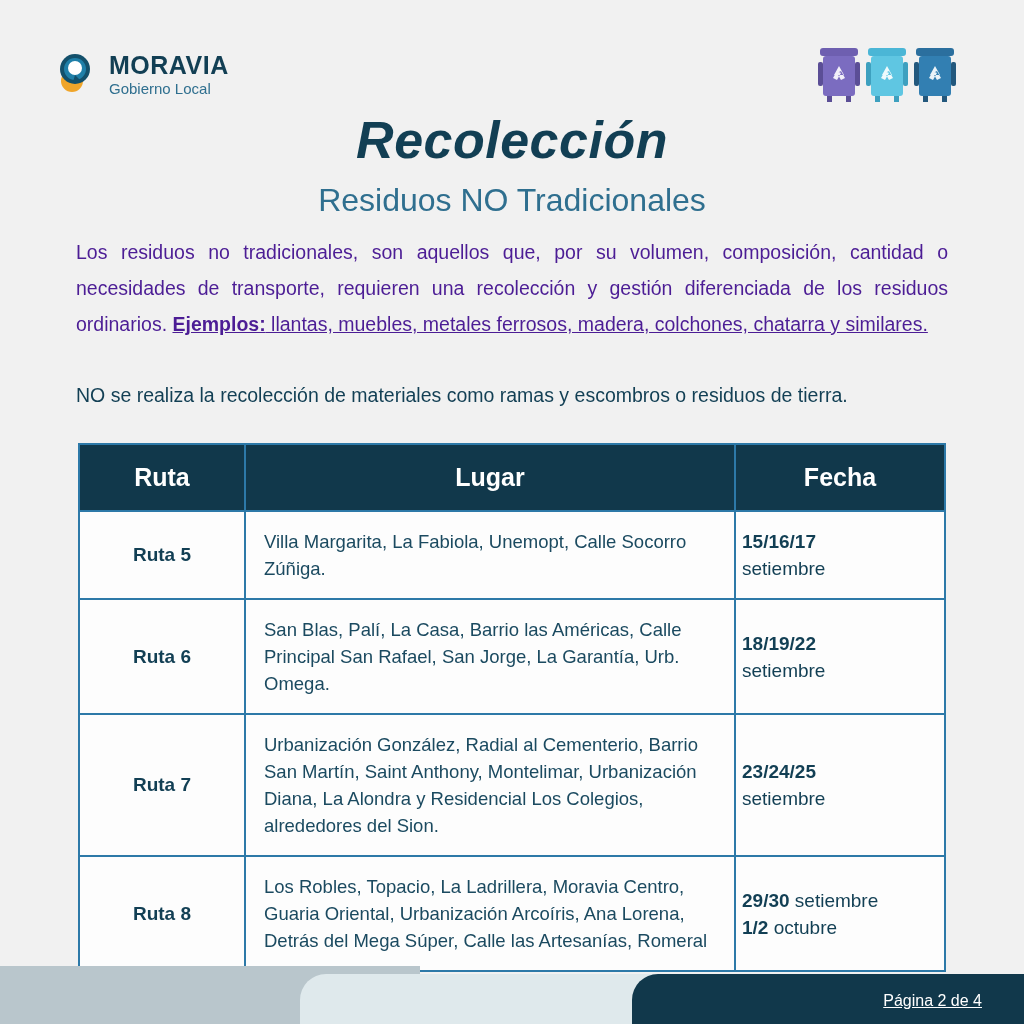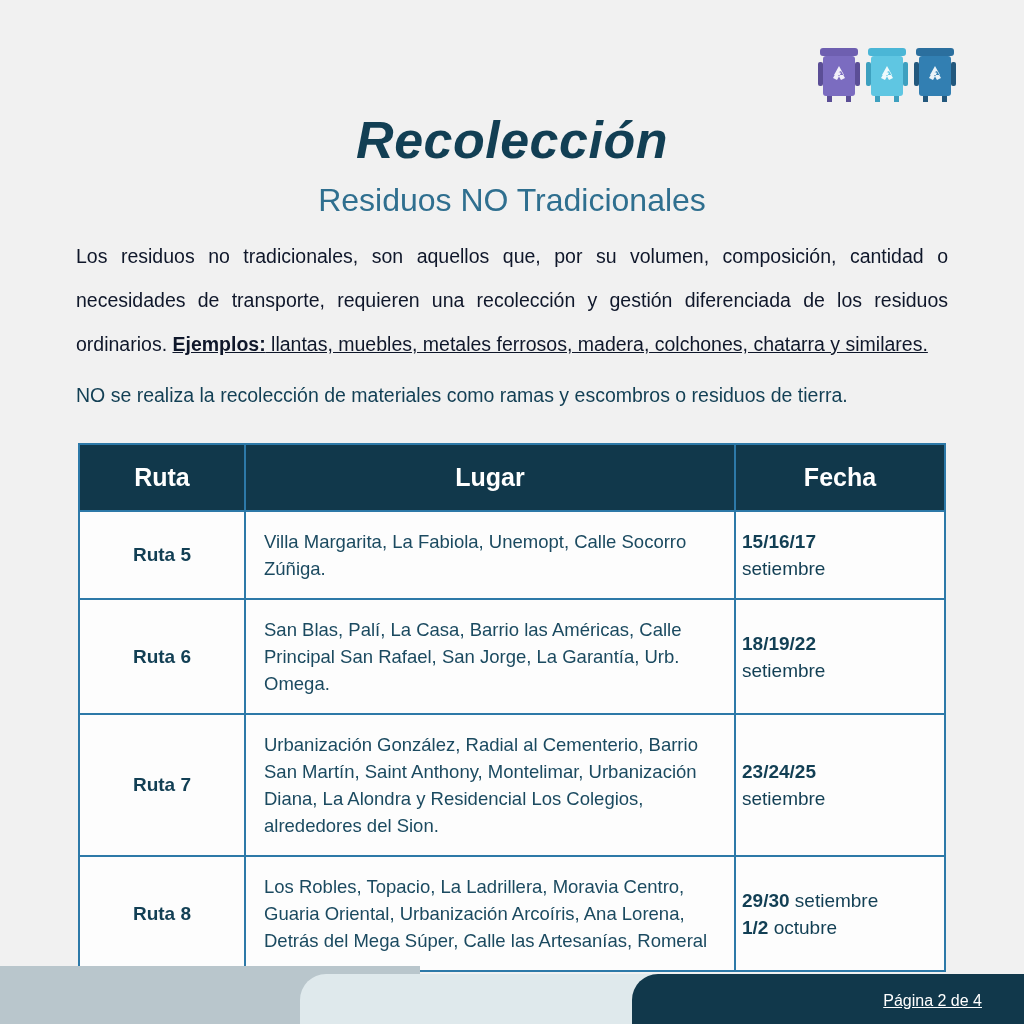--- a/index.html
+++ b/index.html
@@ -81,22 +81,22 @@
     color: #2f6f8f;
   }
 
   
   .body-text {
     position: absolute;
     left: 76px;
     top: 234px;
     width: 872px;
     font-size: 19.5px;
-    line-height: 44px;
-    color: #0f172a;
+    line-height: 36px;
+    color: #4c1d95;
     text-align: justify;
   }
   .body-text .u-bold {
     font-weight: bold;
     text-decoration: underline;
   }
   .body-text .u-plain {
     text-decoration: underline;
   }
   .para2 {
@@ -210,20 +210,35 @@
     color: #ffffff;
     font-size: 16px;
     text-decoration: underline;
   }
 </style>
 </head>
 <body>
 
 <div class="page">
 
+  <div class="logo-block">
+    <div class="logo-mark">
+      <svg width="44" height="44" viewBox="0 0 44 44" xmlns="http://www.w3.org/2000/svg">
+        <circle cx="17" cy="29" r="11" fill="#f0a52a"></circle>
+        <circle cx="20" cy="17" r="15" fill="#13506b"></circle>
+        <path d="M20 6 a11 11 0 0 1 0 22 a11 11 0 0 1 0 -22 z" fill="#1f7fa8"></path>
+        <circle cx="20" cy="16" r="7" fill="#ffffff"></circle>
+        <path d="M20 23 l7 7 l-9 0 z" fill="#13506b"></path>
+      </svg>
+    </div>
+    <div class="logo-text">
+      <div class="logo-title">MORAVIA</div>
+      <div class="logo-sub">Gobierno Local</div>
+    </div>
+  </div>
 
   <div class="bins">
     <svg width="150" height="62" viewBox="0 0 150 62" xmlns="http://www.w3.org/2000/svg">
 
       <rect x="4" y="6" width="38" height="8" rx="3" fill="#6e5fb0"></rect>
       <rect x="7" y="14" width="32" height="40" rx="3" fill="#7b6cc0"></rect>
       <rect x="2" y="20" width="5" height="24" rx="2" fill="#5b4e96"></rect>
       <rect x="39" y="20" width="5" height="24" rx="2" fill="#5b4e96"></rect>
       <rect x="11" y="54" width="5" height="6" fill="#5b4e96"></rect>
       <rect x="30" y="54" width="5" height="6" fill="#5b4e96"></rect>

